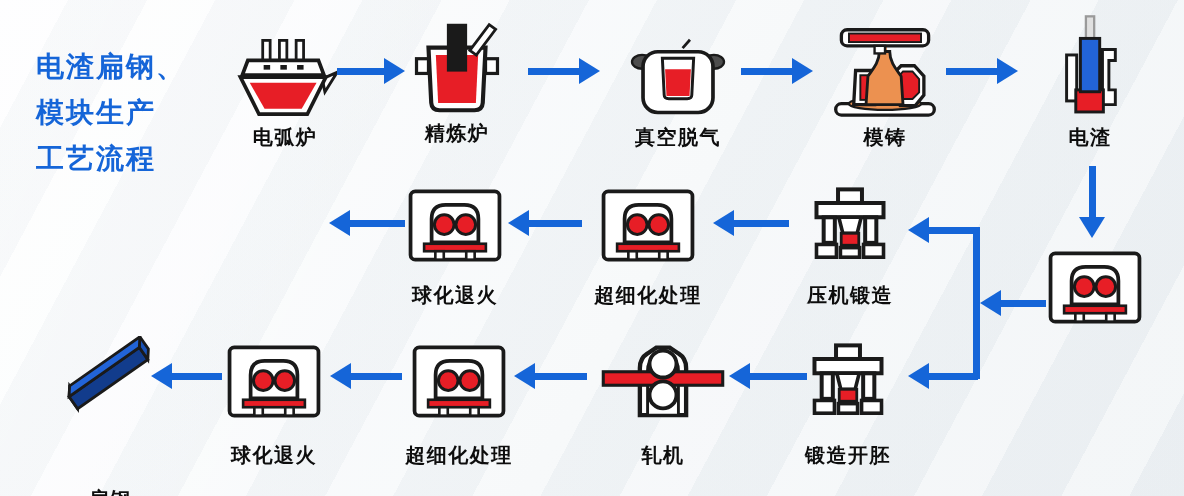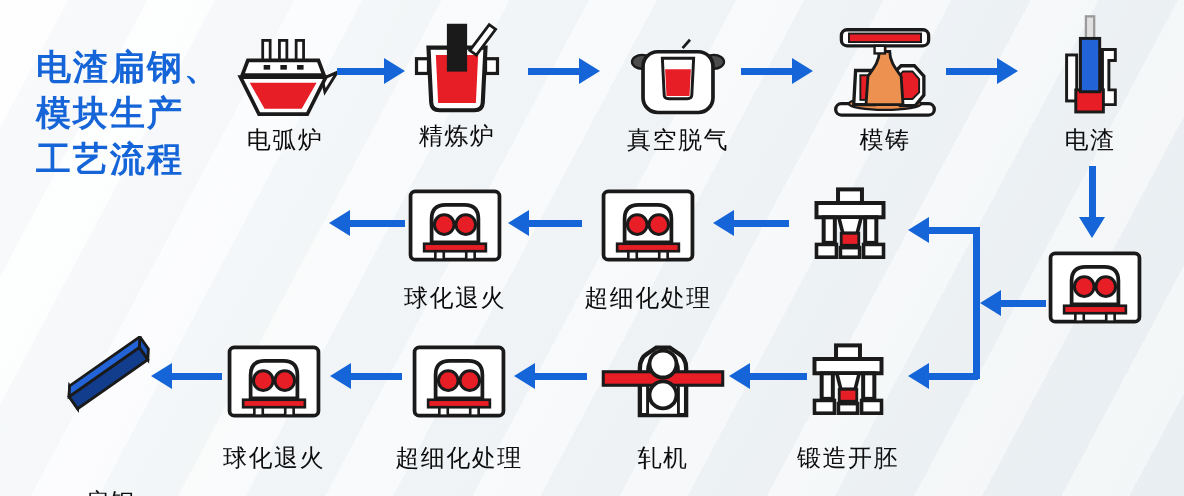--- a/index.html
+++ b/index.html
@@ -10,29 +10,29 @@
       linear-gradient(115deg, rgba(255,255,255,0.65) 0%, rgba(255,255,255,0) 35%),
       linear-gradient(120deg,#fcfdfe 0%,#f3f6f8 55%,#edf1f4 100%);
   }
   .canvas::after{
     content:"";position:absolute;inset:0;pointer-events:none;
     background:repeating-linear-gradient(118deg, rgba(255,255,255,0.35) 0 60px, rgba(210,218,224,0.12) 60px 130px);
   }
   .layer{position:absolute;inset:0;z-index:2;}
   .title{
     position:absolute;left:36px;top:44px;color:var(--blue,#1565d8);
-    font-size:35px;line-height:46px;font-weight:800;letter-spacing:2px;white-space:nowrap;
+    font-size:28px;line-height:46px;font-weight:800;letter-spacing:2px;white-space:nowrap;
   }
   .node{position:absolute;display:flex;flex-direction:column;align-items:center;}
   .node .icon{display:flex;align-items:flex-end;justify-content:center;}
   .r1 .icon{height:100px;}
   .jx .icon{height:72px;}
   .r2 .icon{height:78px;}
   .r3 .icon{height:78px;}
-  .label{font-size:24px;font-weight:400;color:#0d0d0d;white-space:nowrap;letter-spacing:1.5px;}
+  .label{font-size:20px;font-weight:700;color:#0d0d0d;white-space:nowrap;letter-spacing:1.5px;}
   .r1 .label{margin-top:6px;}
   .jx .label{margin-top:14px;}
   .r2 .label{margin-top:20px;}
   .r3 .label{margin-top:24px;}
   .lift{margin-bottom:14px;}
   
   .ar{position:absolute;color:var(--blue,#1565d8);}
   .arh{height:26px;}
   .arh .shaft{position:absolute;top:9.5px;height:7px;background:currentColor;}
   .ar-r .shaft{left:0;right:19px;}
@@ -233,20 +233,21 @@
       </div>
       <div class="label">超细化处理</div>
     </div>
 
     <div class="node r2" style="left:790px;top:184px;width:120px;">
       <div class="icon">
         <svg width="80" height="75" viewBox="0 0 100 94">
             <use href="#i-press"></use>
           </svg>
       </div>
+      <div class="label">压机锻造</div>
     </div>
 
     <div class="node r3" style="left:50px;top:340px;width:120px;gap:44px;">
       <div class="icon">
         <svg width="98" height="82" viewBox="0 0 104 88">
             <use href="#i-flat"></use>
           </svg>
       </div>
       <div class="label">扁钢</div>
     </div>

